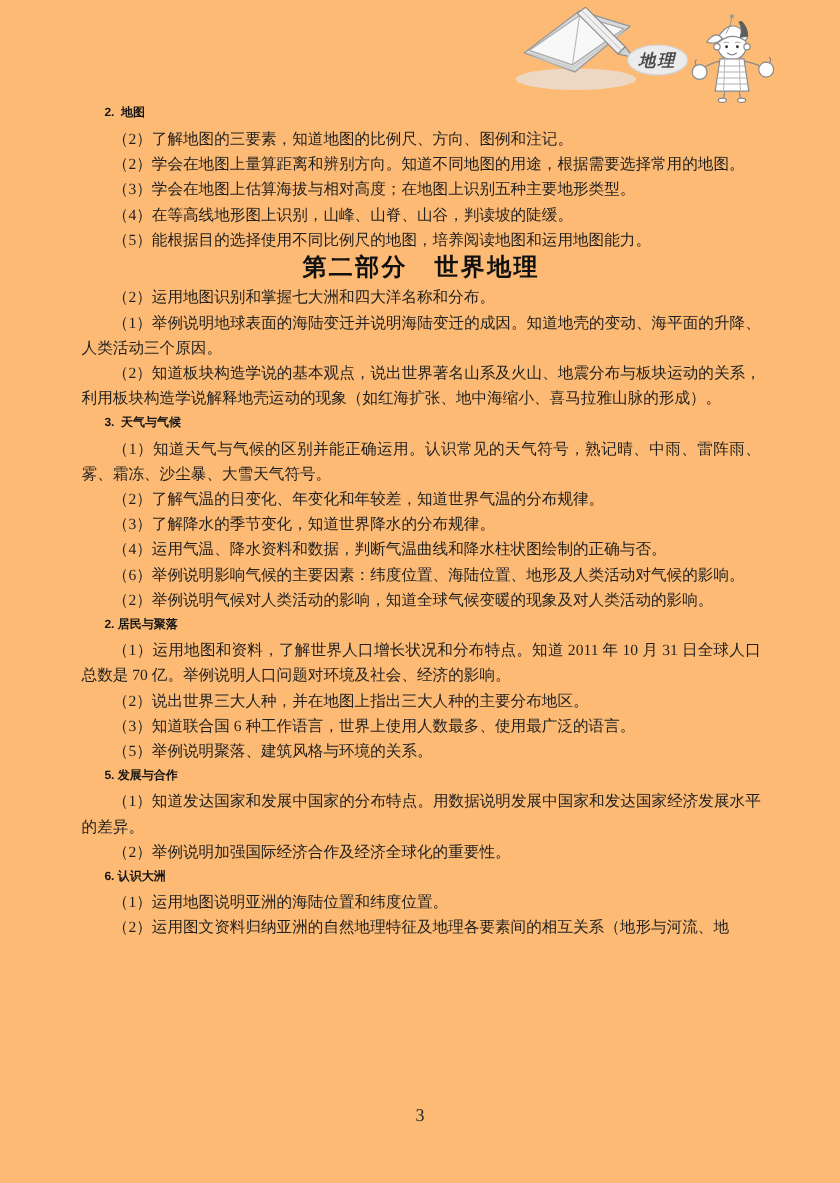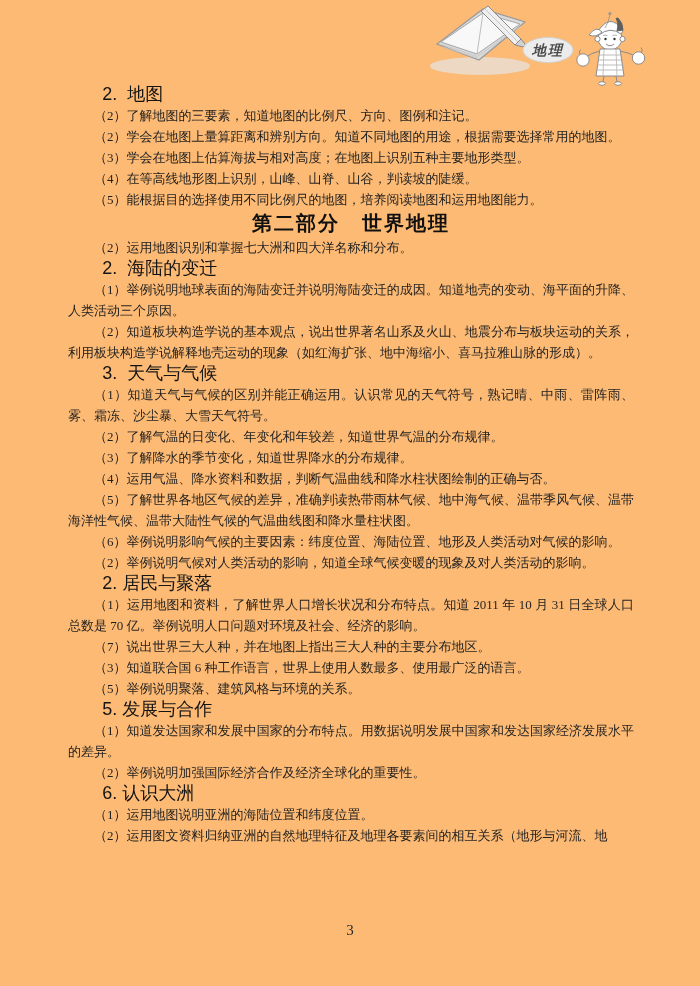--- a/index.html
+++ b/index.html
@@ -20,22 +20,22 @@
     position:absolute;
     left:68px;top:84px;
     width:566px;
     font-size:13px;
     line-height:21px;
   }
   p.blk{margin:0;text-align:justify;}
   p.item{text-indent:2em;}
   p.heading{
     font-family:"Liberation Sans","DejaVu Sans",sans-serif;
-    font-weight:normal;
-    font-size:18px;
+    font-weight:bold;
+    font-size:10px;
     text-indent:1.9em;
     white-space:pre;
     color:#141414;
   }
   p.part_title{
     text-align:center;
     text-indent:0;
     font-weight:bold;
     font-size:20px;
     line-height:27px;
@@ -117,34 +117,32 @@
 
   <main class="doc">
       <p class="blk heading">2.  地图</p>
       <p class="blk item">（2）了解地图的三要素，知道地图的比例尺、方向、图例和注记。</p>
       <p class="blk item">（2）学会在地图上量算距离和辨别方向。知道不同地图的用途，根据需要选择常用的地图。</p>
       <p class="blk item">（3）学会在地图上估算海拔与相对高度；在地图上识别五种主要地形类型。</p>
       <p class="blk item">（4）在等高线地形图上识别，山峰、山脊、山谷，判读坡的陡缓。</p>
       <p class="blk item">（5）能根据目的选择使用不同比例尺的地图，培养阅读地图和运用地图能力。</p>
       <p class="blk part_title">第二部分　世界地理</p>
       <p class="blk item">（2）运用地图识别和掌握七大洲和四大洋名称和分布。</p>
-      <p class="blk heading">2.  海陆的变迁</p>
       <p class="blk item">（1）举例说明地球表面的海陆变迁并说明海陆变迁的成因。知道地壳的变动、海平面的升降、人类活动三个原因。</p>
       <p class="blk item">（2）知道板块构造学说的基本观点，说出世界著名山系及火山、地震分布与板块运动的关系，利用板块构造学说解释地壳运动的现象（如红海扩张、地中海缩小、喜马拉雅山脉的形成）。</p>
       <p class="blk heading">3.  天气与气候</p>
       <p class="blk item">（1）知道天气与气候的区别并能正确运用。认识常见的天气符号，熟记晴、中雨、雷阵雨、雾、霜冻、沙尘暴、大雪天气符号。</p>
       <p class="blk item">（2）了解气温的日变化、年变化和年较差，知道世界气温的分布规律。</p>
       <p class="blk item">（3）了解降水的季节变化，知道世界降水的分布规律。</p>
       <p class="blk item">（4）运用气温、降水资料和数据，判断气温曲线和降水柱状图绘制的正确与否。</p>
-      <p class="blk item">（5）了解世界各地区气候的差异，准确判读热带雨林气候、地中海气候、温带季风气候、温带海洋性气候、温带大陆性气候的气温曲线图和降水量柱状图。</p>
       <p class="blk item">（6）举例说明影响气候的主要因素：纬度位置、海陆位置、地形及人类活动对气候的影响。</p>
       <p class="blk item">（2）举例说明气候对人类活动的影响，知道全球气候变暖的现象及对人类活动的影响。</p>
       <p class="blk heading">2. 居民与聚落</p>
       <p class="blk item">（1）运用地图和资料，了解世界人口增长状况和分布特点。知道 2011 年 10 月 31 日全球人口总数是 70 亿。举例说明人口问题对环境及社会、经济的影响。</p>
-      <p class="blk item">（7）说出世界三大人种，并在地图上指出三大人种的主要分布地区。</p>
+      <p class="blk item">（2）说出世界三大人种，并在地图上指出三大人种的主要分布地区。</p>
       <p class="blk item">（3）知道联合国 6 种工作语言，世界上使用人数最多、使用最广泛的语言。</p>
       <p class="blk item">（5）举例说明聚落、建筑风格与环境的关系。</p>
       <p class="blk heading">5. 发展与合作</p>
       <p class="blk item">（1）知道发达国家和发展中国家的分布特点。用数据说明发展中国家和发达国家经济发展水平的差异。</p>
       <p class="blk item">（2）举例说明加强国际经济合作及经济全球化的重要性。</p>
       <p class="blk heading">6. 认识大洲</p>
       <p class="blk item">（1）运用地图说明亚洲的海陆位置和纬度位置。</p>
       <p class="blk item">（2）运用图文资料归纳亚洲的自然地理特征及地理各要素间的相互关系（地形与河流、地</p>
     </main>
 

